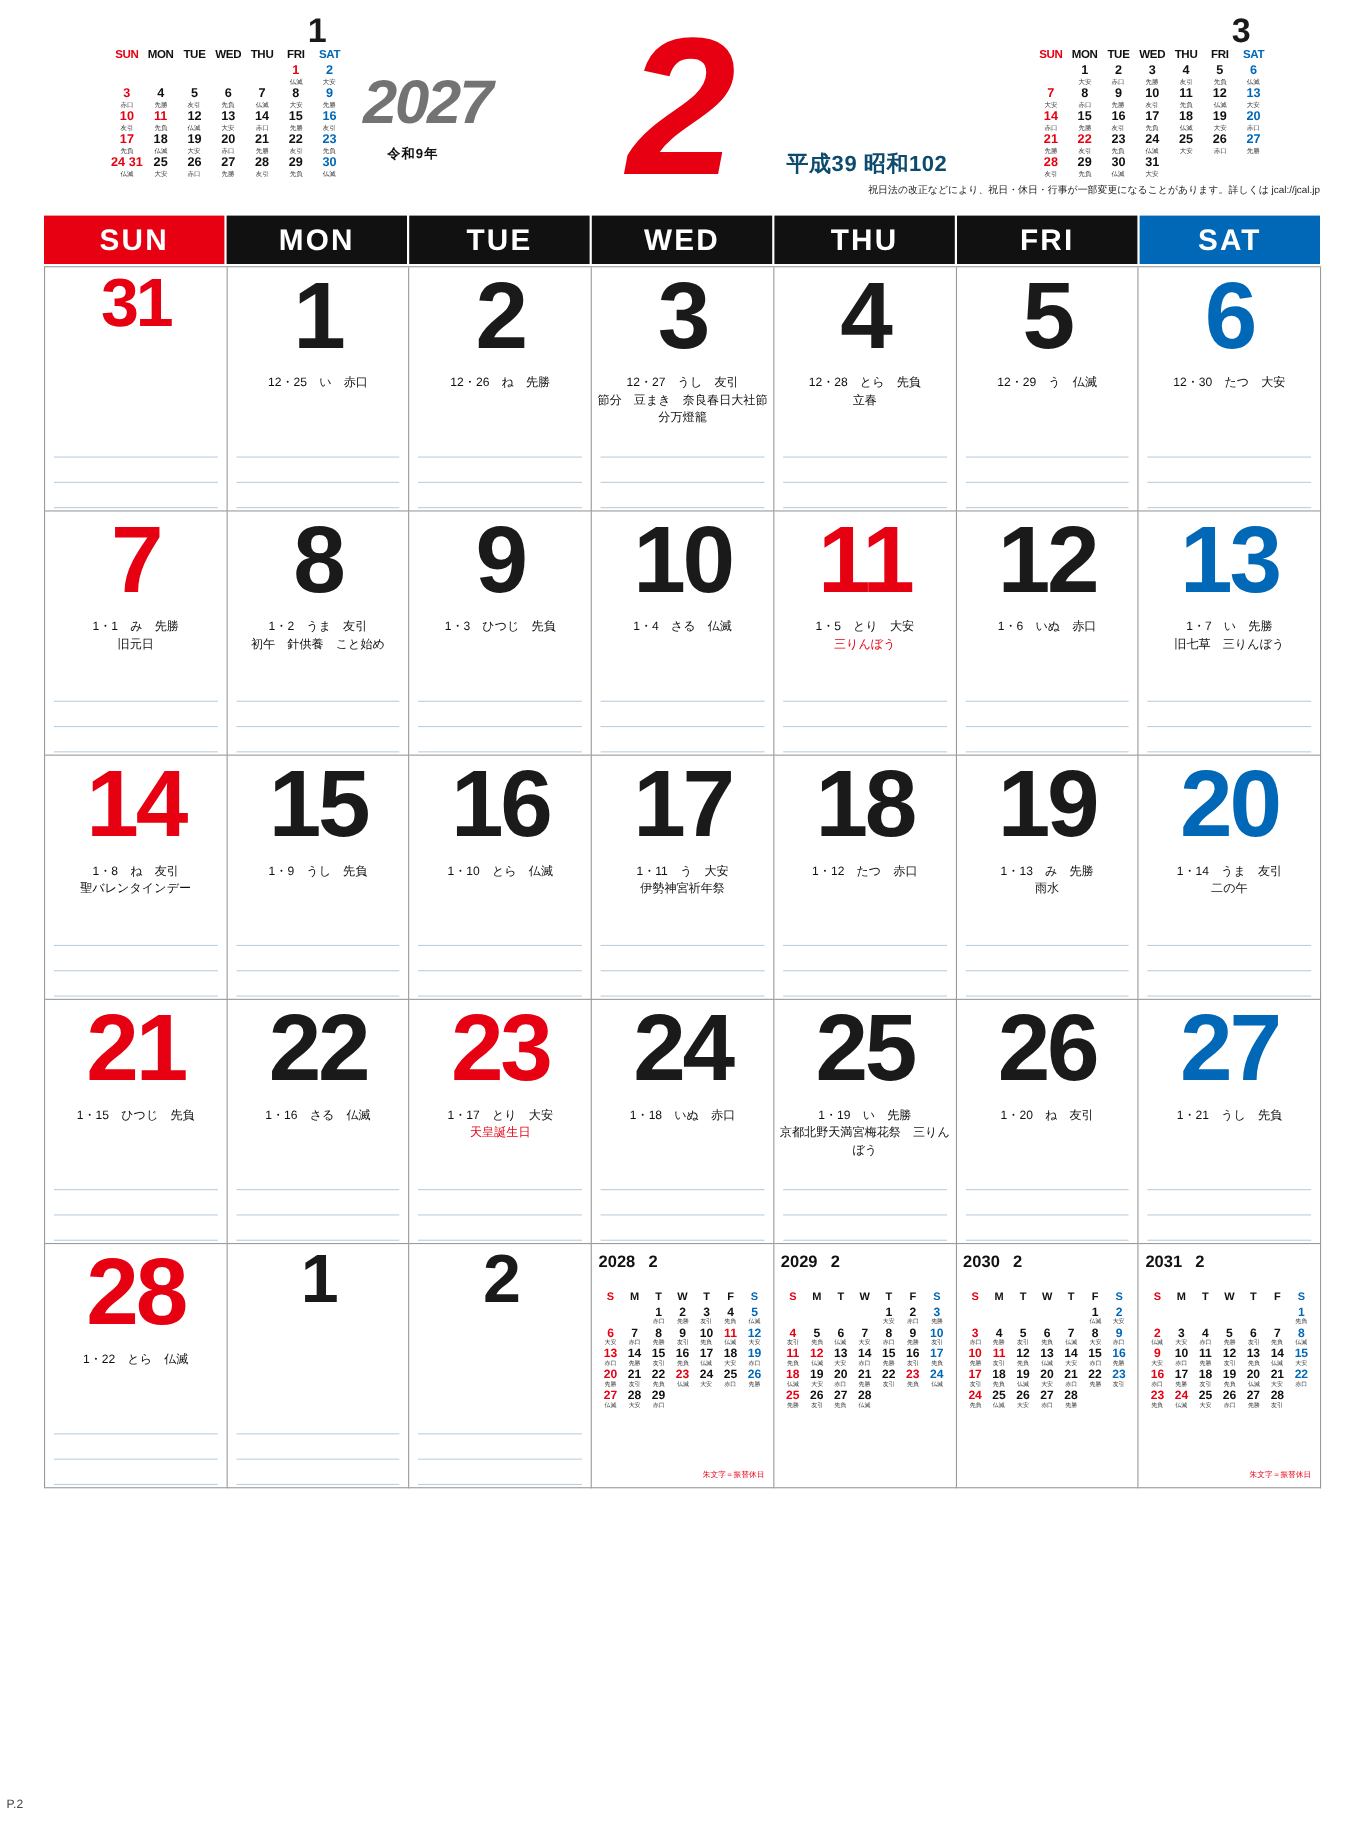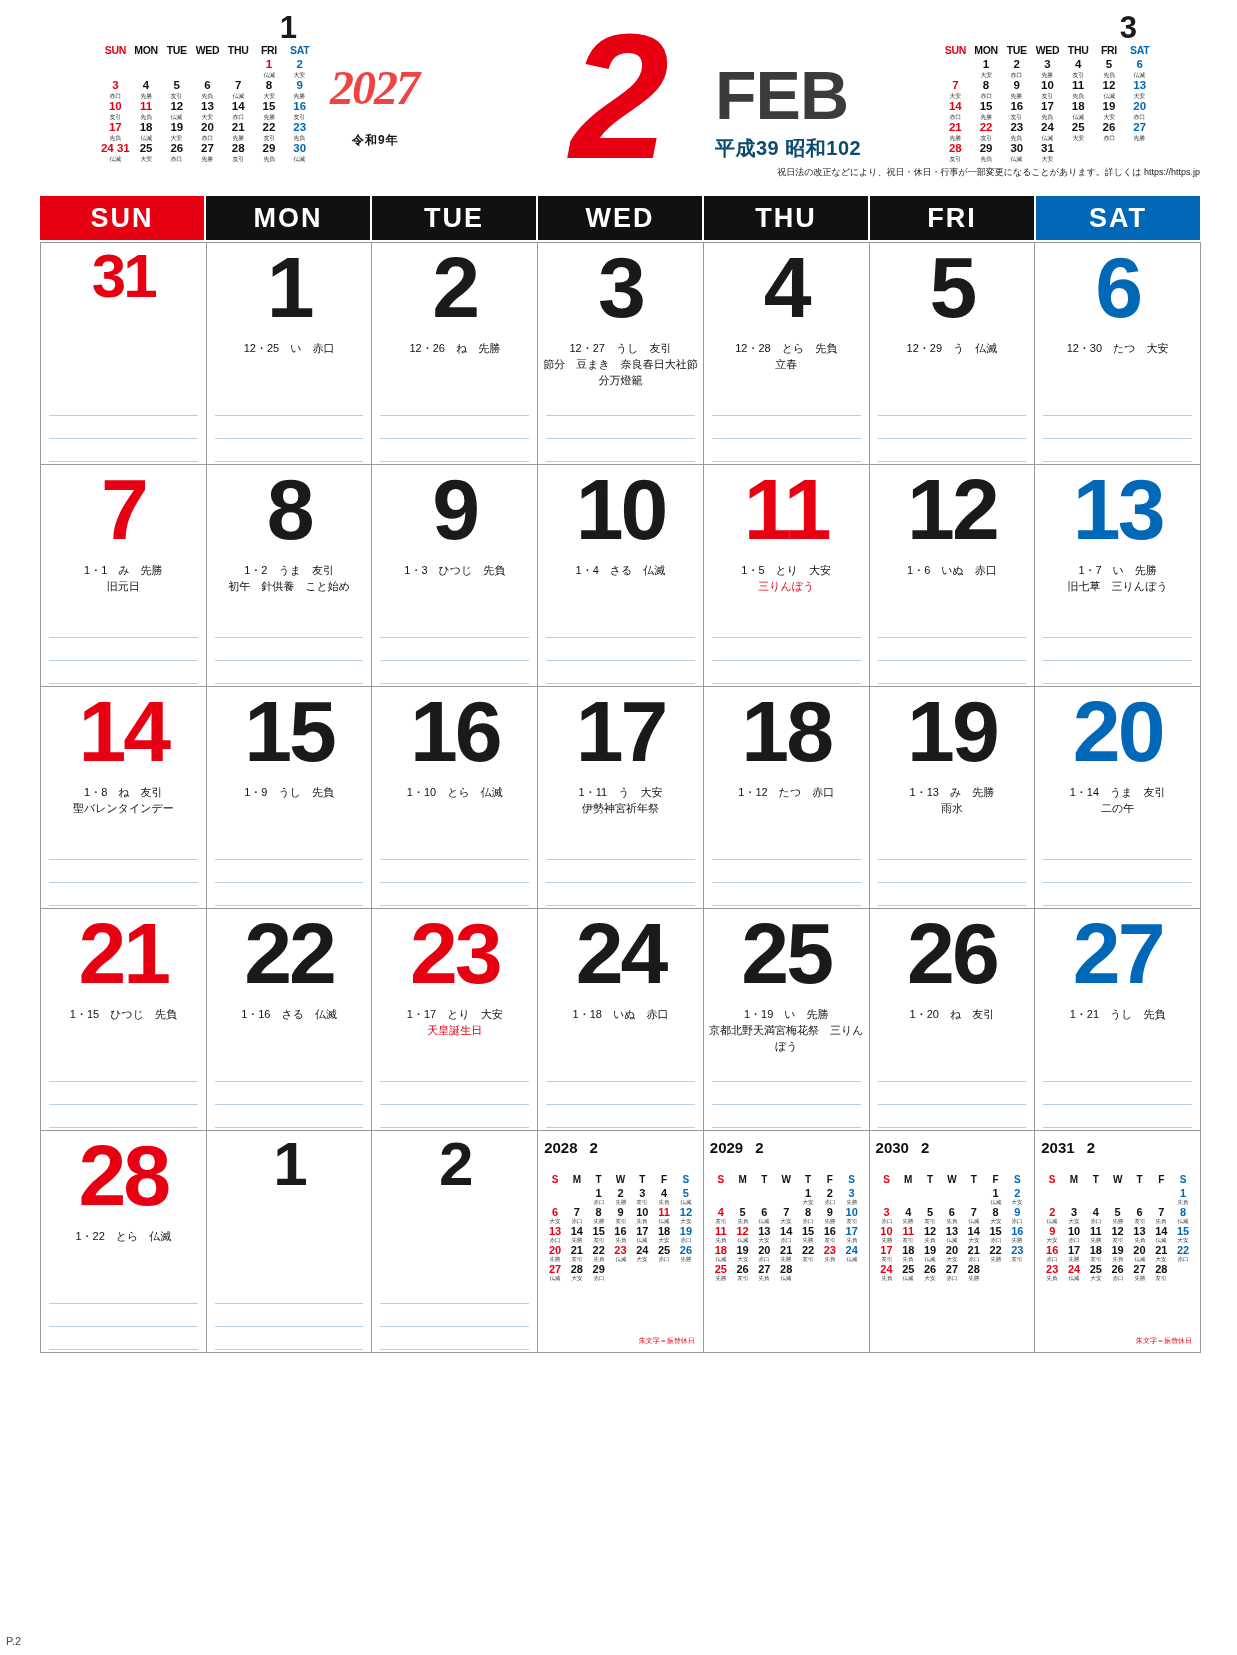--- a/index.html
+++ b/index.html
@@ -28,23 +28,23 @@
   .mini-grid .hd{font-weight:bold;font-size:10.5px;padding-bottom:2px;letter-spacing:-0.3px;}
   .mini-cell{line-height:1.18;padding:0.5px 0;font-weight:bold;}
   .mini-cell .rokuyo{display:block;font-size:6.4px;font-weight:normal;color:#333;line-height:1;transform:scale(0.92);}
   .sun{color:#e60012;}
   .sat{color:#0068b7;}
   .blk{color:#111;}
 
   .title-block{position:absolute;left:290px;top:14px;width:600px;height:160px;}
   .year{
     position:absolute;left:0px;top:38px;
-    font-size:48px;font-weight:bold;color:#ef4444;letter-spacing:-2px;
+    font-size:56px;font-weight:bold;color:#737373;letter-spacing:-2px;
     font-style:italic;
-    font-family:Liberation Serif, serif;
+    font-family:Liberation Sans, sans-serif;
   }
   .era{position:absolute;left:22px;top:110px;font-size:12px;font-weight:bold;color:#111;letter-spacing:1px;}
   .bignum{
     position:absolute;left:240px;top:-14px;
     font-size:178px;font-weight:bold;color:#e60012;line-height:1;
     font-style:italic;letter-spacing:-6px;
   }
   .monthen{
     position:absolute;left:385px;top:34px;
     font-size:68px;font-weight:bold;color:#3b3b3b;letter-spacing:-1px;
@@ -150,21 +150,20 @@
           <div class="mini-cell blk"><span>28</span><span class="rokuyo">友引</span></div>
           <div class="mini-cell blk"><span>29</span><span class="rokuyo">先負</span></div>
           <div class="mini-cell sat"><span>30</span><span class="rokuyo">仏滅</span></div>
         </div>
     </div>
 
     <div class="title-block">
       <div class="year">2027</div>
       <div class="era">令和9年</div>
       <div class="bignum">2</div>
-      <div class="monthen">FEB</div>
       <div class="eras2">平成39 昭和102</div>
     </div>
 
     <div class="mini-cal right">
       <div class="mini-month">3</div>
       <div class="mini-grid" id="mini-next-grid">
           <div class="hd sun">SUN</div>
           <div class="hd blk">MON</div>
           <div class="hd blk">TUE</div>
           <div class="hd blk">WED</div>
@@ -202,21 +201,21 @@
           <div class="mini-cell sun"><span>28</span><span class="rokuyo">友引</span></div>
           <div class="mini-cell blk"><span>29</span><span class="rokuyo">先負</span></div>
           <div class="mini-cell blk"><span>30</span><span class="rokuyo">仏滅</span></div>
           <div class="mini-cell blk"><span>31</span><span class="rokuyo">大安</span></div>
           <div class="mini-cell blk">&nbsp;</div>
           <div class="mini-cell blk">&nbsp;</div>
           <div class="mini-cell blk">&nbsp;</div>
         </div>
     </div>
 
-    <div class="note">祝日法の改正などにより、祝日・休日・行事が一部変更になることがあります。詳しくは https://https.jp</div>
+    <div class="note">祝日法の改正などにより、祝日・休日・行事が一部変更になることがあります。詳しくは jcal://jcal.jp</div>
   </div>
 
   <div class="weekhead" id="weekhead">
       <div class="sunh">SUN</div>
       <div class="">MON</div>
       <div class="">TUE</div>
       <div class="">WED</div>
       <div class="">THU</div>
       <div class="">FRI</div>
       <div class="sath">SAT</div>

